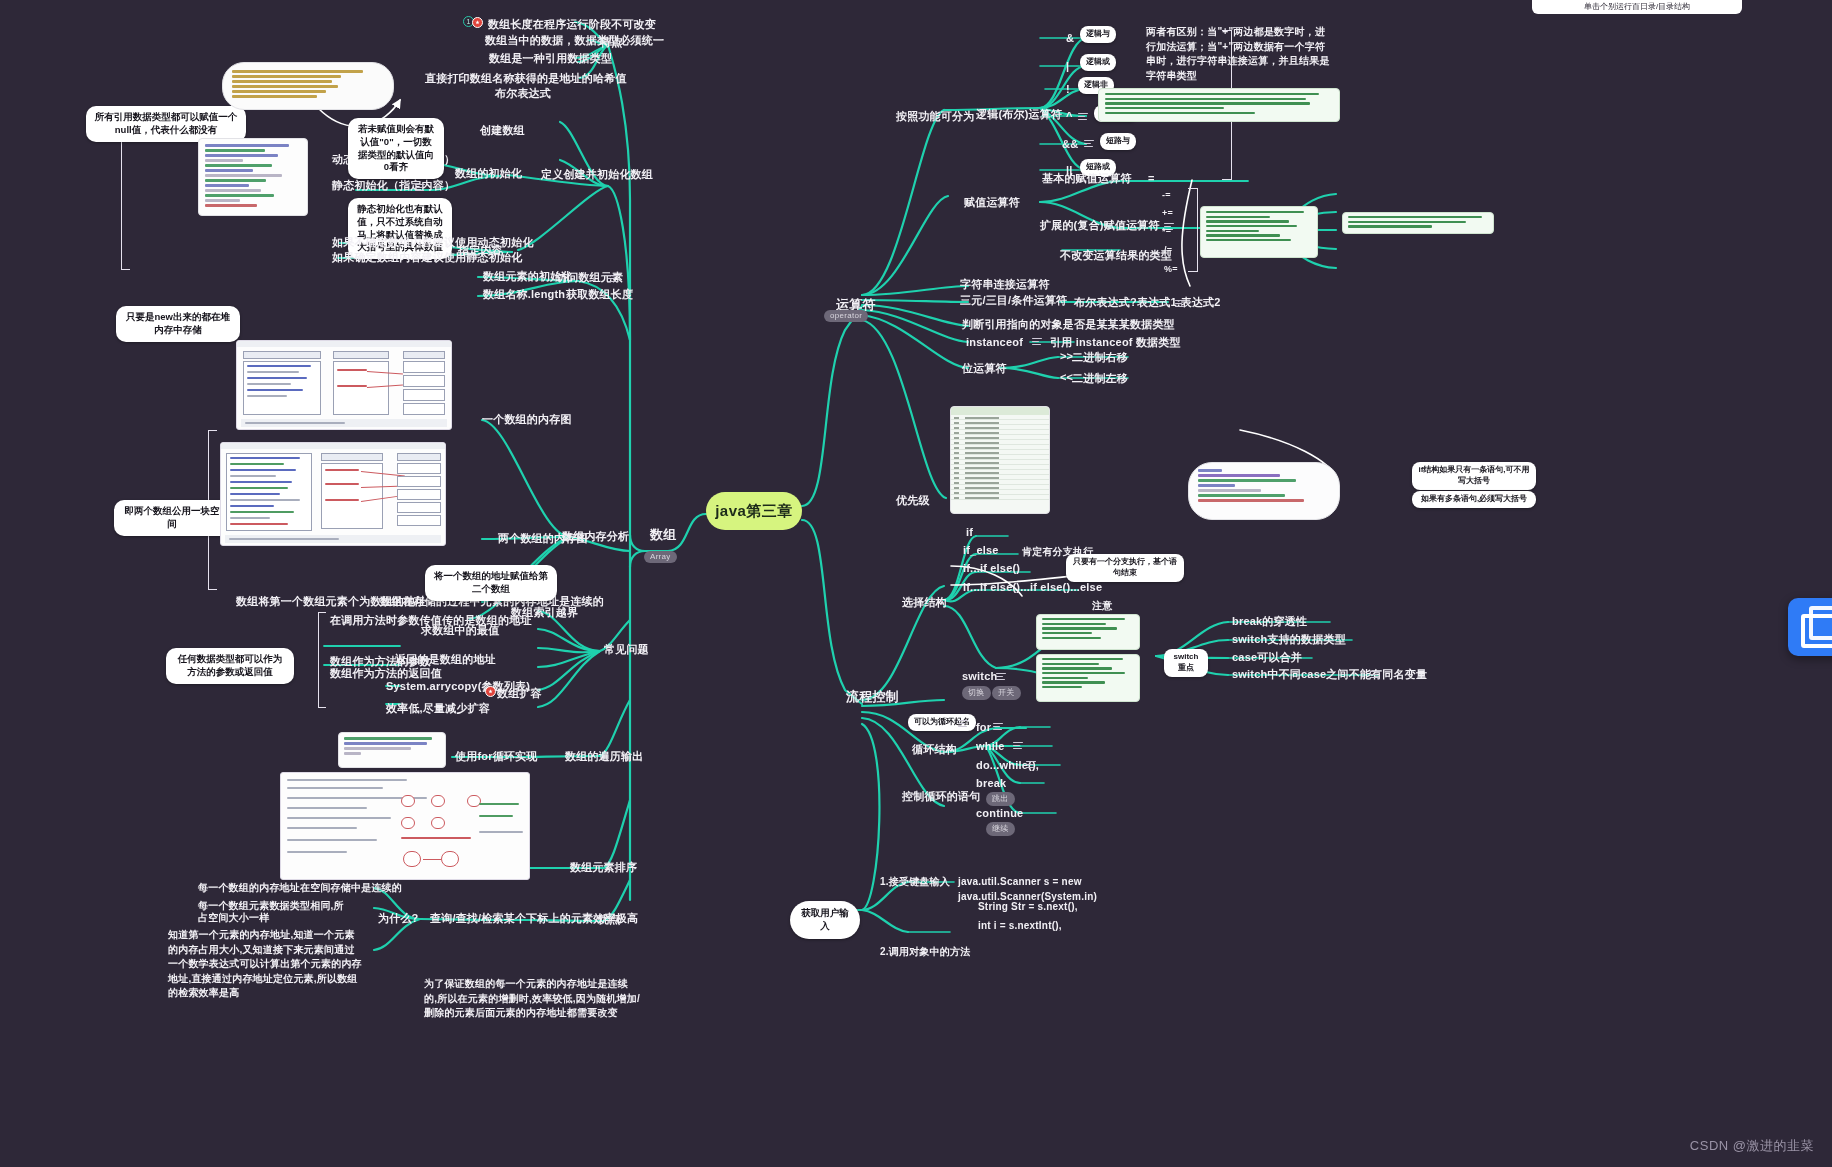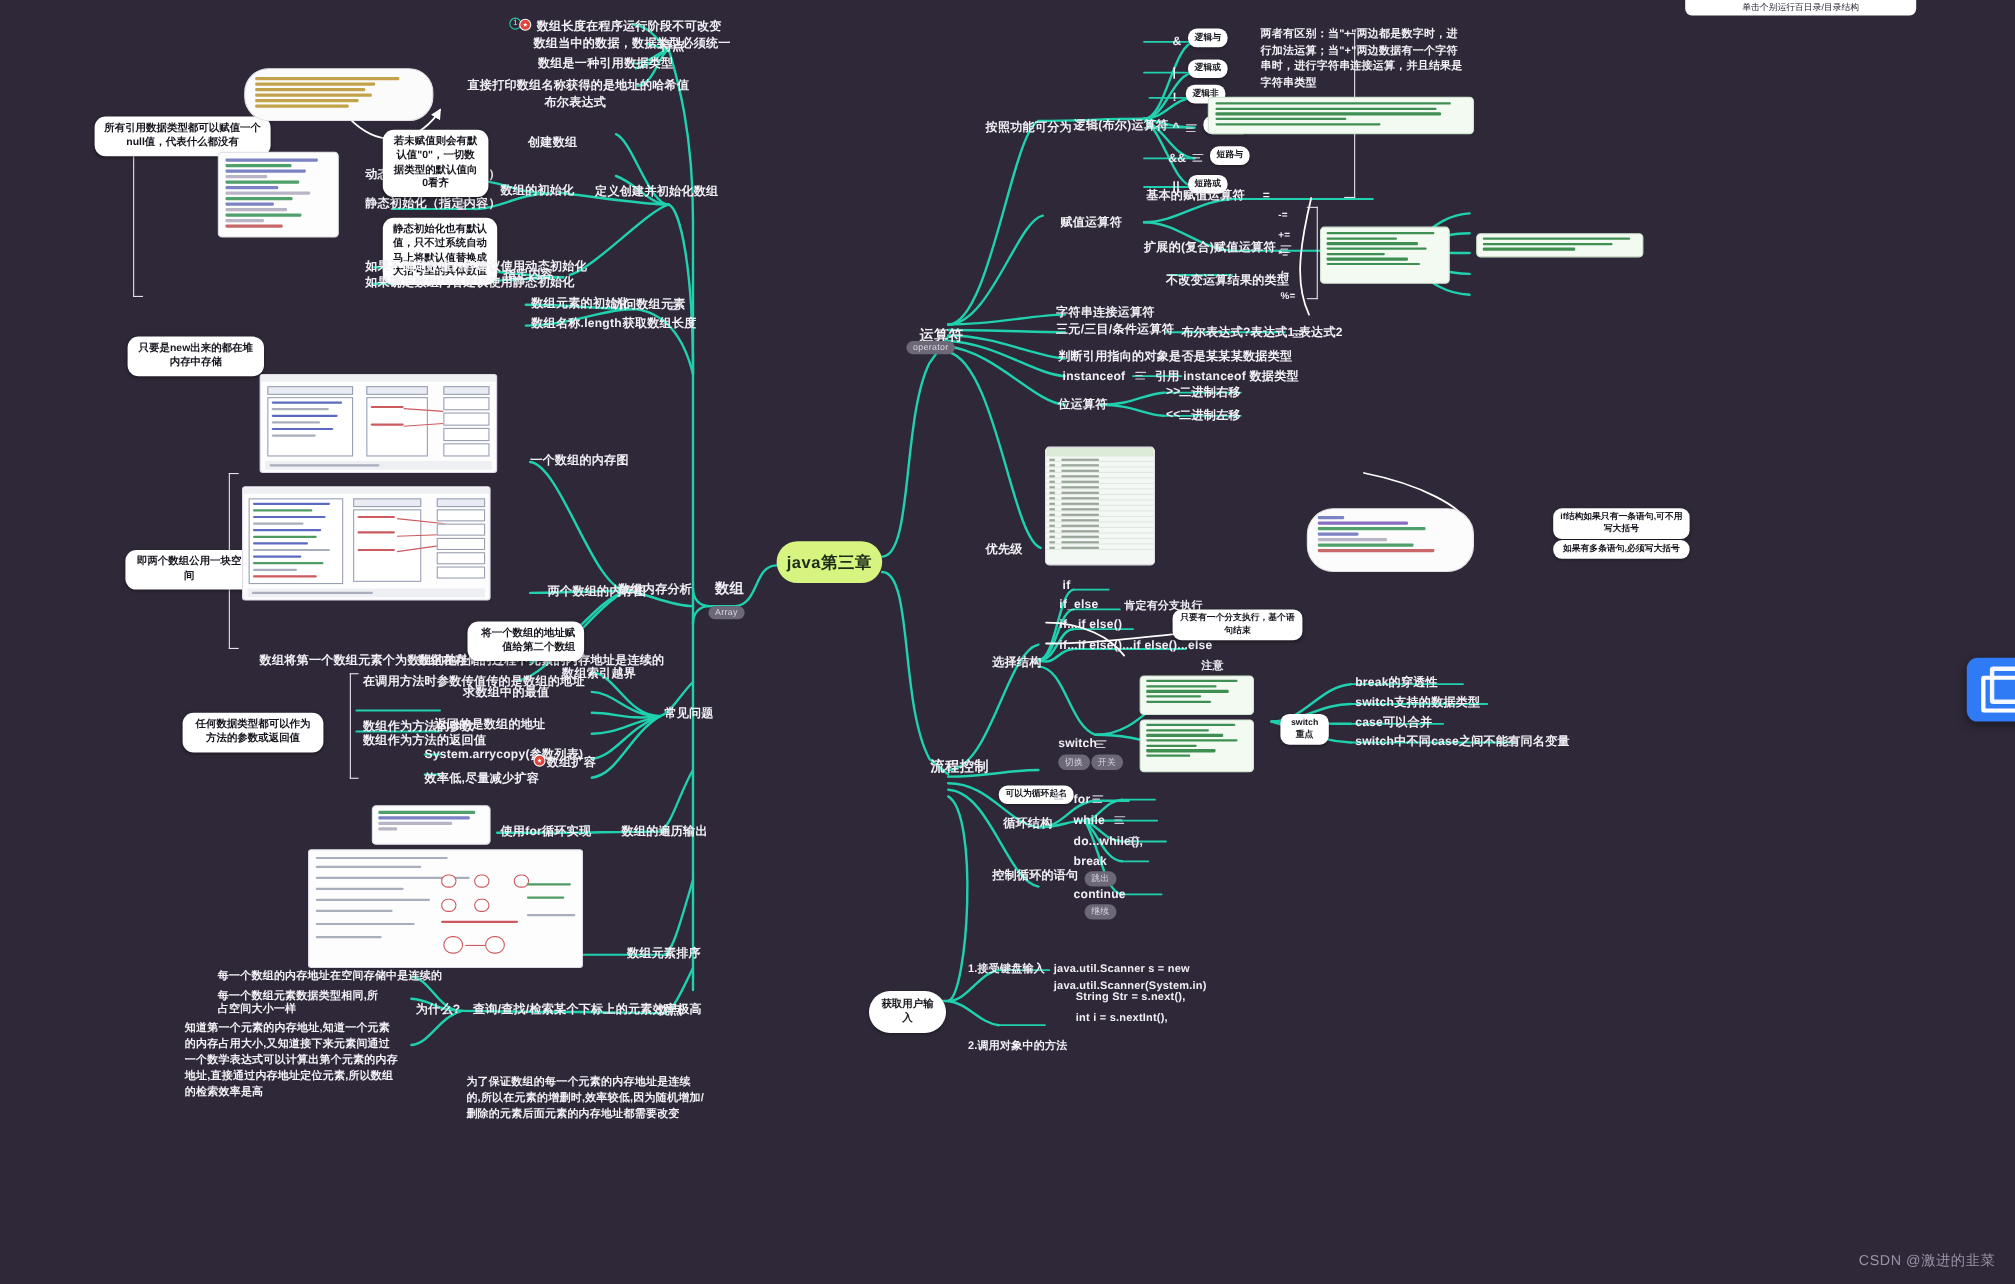--- a/index.html
+++ b/index.html
@@ -384,21 +384,21 @@
     </div>
   <div class="t" style="left:483px; top:270px;">数组元素的初始化</div>
   <div class="t" style="left:483px; top:288px;">数组名称.length</div>
   <div class="t" style="left:566px; top:288px;">获取数组长度</div>
 
   <div class="t" style="left:562px; top:530px;">数组内存分析</div>
   <div class="t" style="left:482px; top:413px;">一个数组的内存图</div>
   <div class="t" style="left:477px; top:532px;padding-left:21px;">两个数组的内存图</div>
   <div class="t" style="left:236px; top:595px;">数组将第一个数组元素个为数组的地址</div>
   <div class="t" style="left:380px; top:595px;">数组在存储的过程中元素的内存地址是连续的</div>
-  <div class="bub" style="left:425px; top:565px; width:106px;text-align:right;">将一个数组的地址赋值给第二个数组</div>
+  <div class="bub" style="left:425px; top:565px; width:132px;">将一个数组的地址赋值给第二个数组</div>
   <div class="brk" style="left:208px; top:430px; width:9px; height:160px;"></div>
 
   <div class="bub" style="left:116px; top:306px; width:124px;">只要是new出来的都在堆内存中存储</div>
   <div class="bub" style="left:114px; top:500px; width:116px;">即两个数组公用一块空间</div>
   <div class="bub" style="left:86px; top:106px; width:160px;">所有引用数据类型都可以赋值一个null值，代表什么都没有</div>
 
   <div class="t" style="left:604px; top:643px;">常见问题</div>
   <div class="t" style="left:330px; top:614px;">在调用方法时参数传值传的是数组的地址</div>
   <div class="t" style="left:330px; top:655px;">数组作为方法的参数</div>
   <div class="t" style="left:395px; top:637px;margin-top:16px;">返回的是数组的地址</div>

